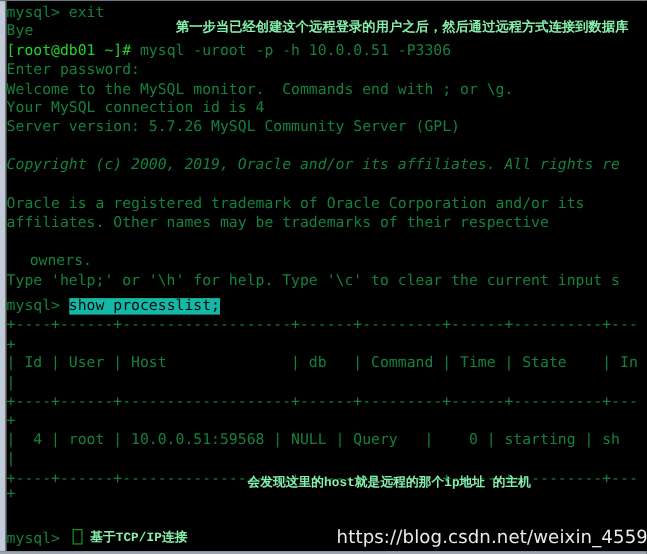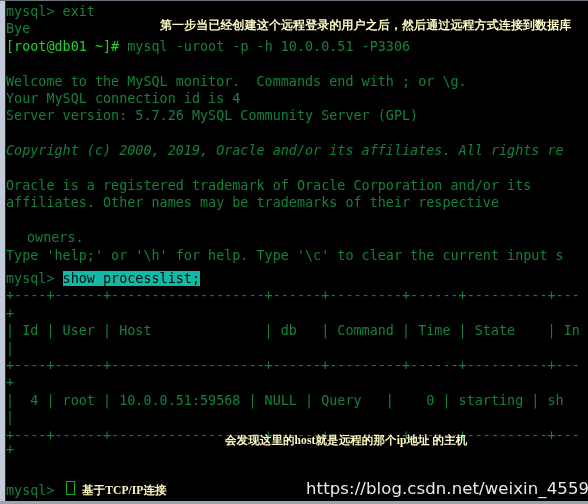--- a/index.html
+++ b/index.html
@@ -63,24 +63,24 @@
 
   .selected {
     background: #14b8a6;
     color: #0b0b0b;
   }
 
   
   .annot {
     position: absolute;
     white-space: pre;
-    font-family: Liberation Serif, serif;
+    font-family: Liberation Mono, monospace;
     font-size: 12px;
     line-height: 14px;
-    color: #fef9c3;
+    color: #86efac;
     font-weight: 700;
     letter-spacing: 0.1px;
   }
   .annot-small {
     font-size: 11.5px;
   }
 
   
   .cursor-box {
     position: absolute;
@@ -109,20 +109,21 @@
   <div id="scrollbar-left"></div>
 
   <div id="screen">
 
     <div class="line fg-white" style="top:2px;">mysql&gt; exit</div>
 
     <div class="line fg-white" style="top:19.4px;">Bye</div>
 
     <div class="line" style="top:36.8px;"><span class="fg-green">[root@db01 ~]# </span><span class="fg-white">mysql -uroot -p -h 10.0.0.51 -P3306</span></div>
 
+    <div class="line fg-white" style="top:54.2px;">Enter password:</div>
 
     <div class="line fg-white" style="top:71.6px;">Welcome to the MySQL monitor.  Commands end with ; or \g.</div>
 
     <div class="line fg-white" style="top:89px;">Your MySQL connection id is 4</div>
 
     <div class="line fg-white" style="top:106.4px;">Server version: 5.7.26 MySQL Community Server (GPL)</div>
 
     <div class="line fg-white" style="top:123.8px;"></div>
 
     <div class="line fg-white" style="top:141.2px;font-style:italic;">Copyright (c) 2000, 2019, Oracle and/or its affiliates. All rights re</div>

